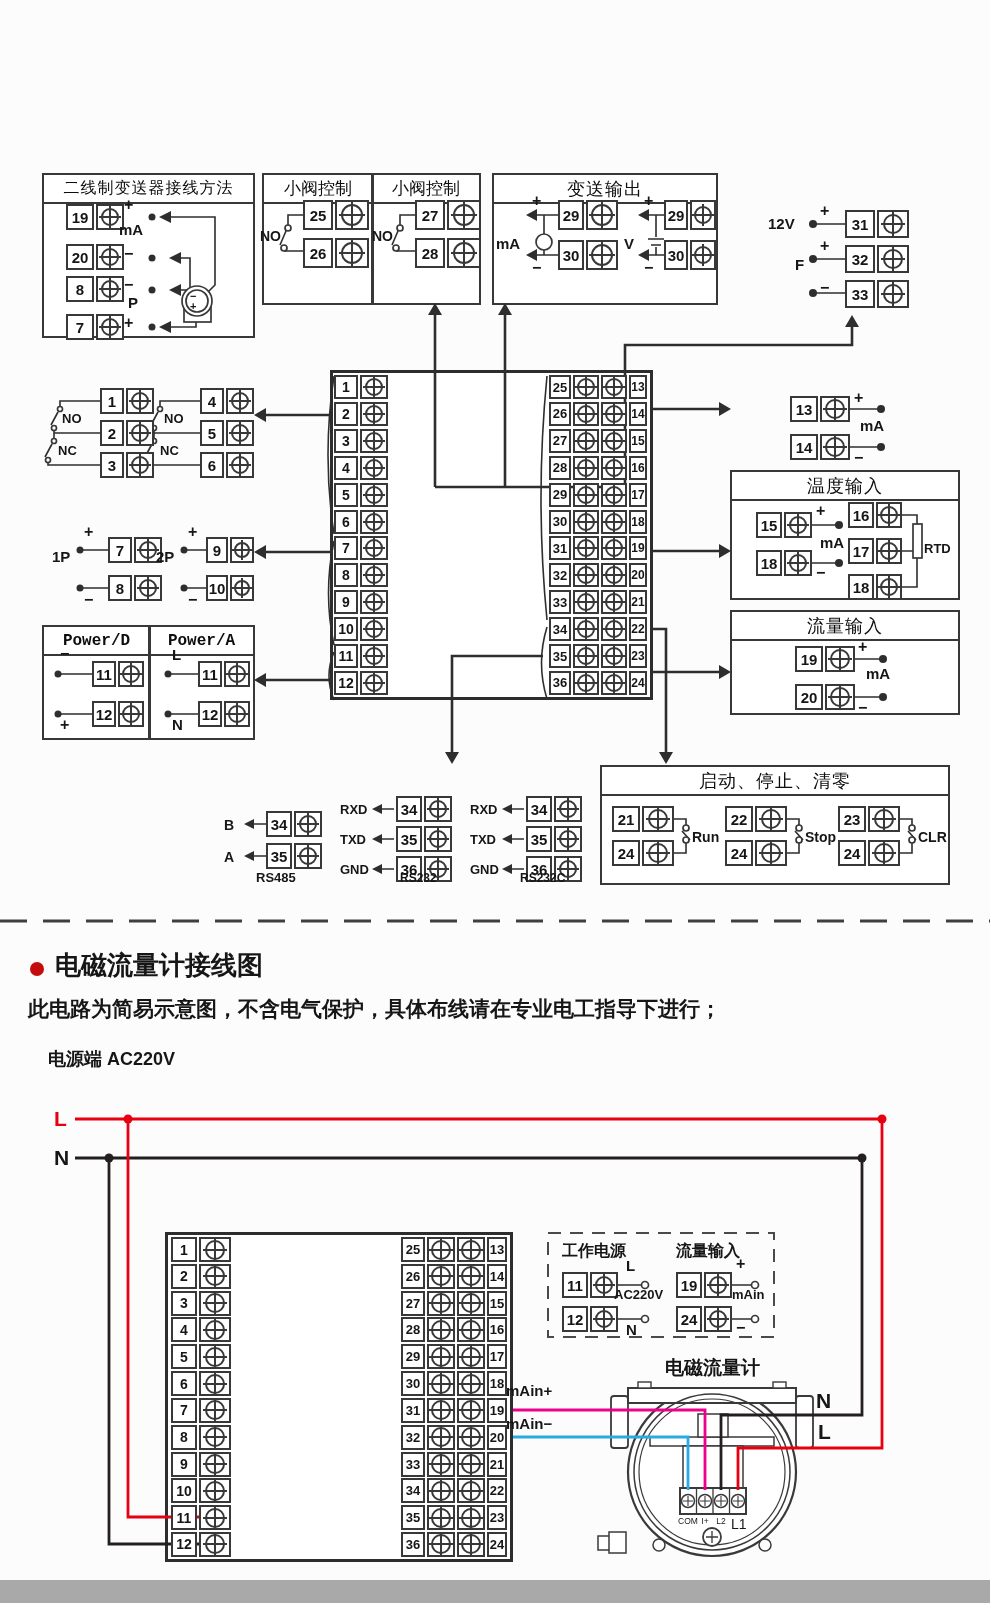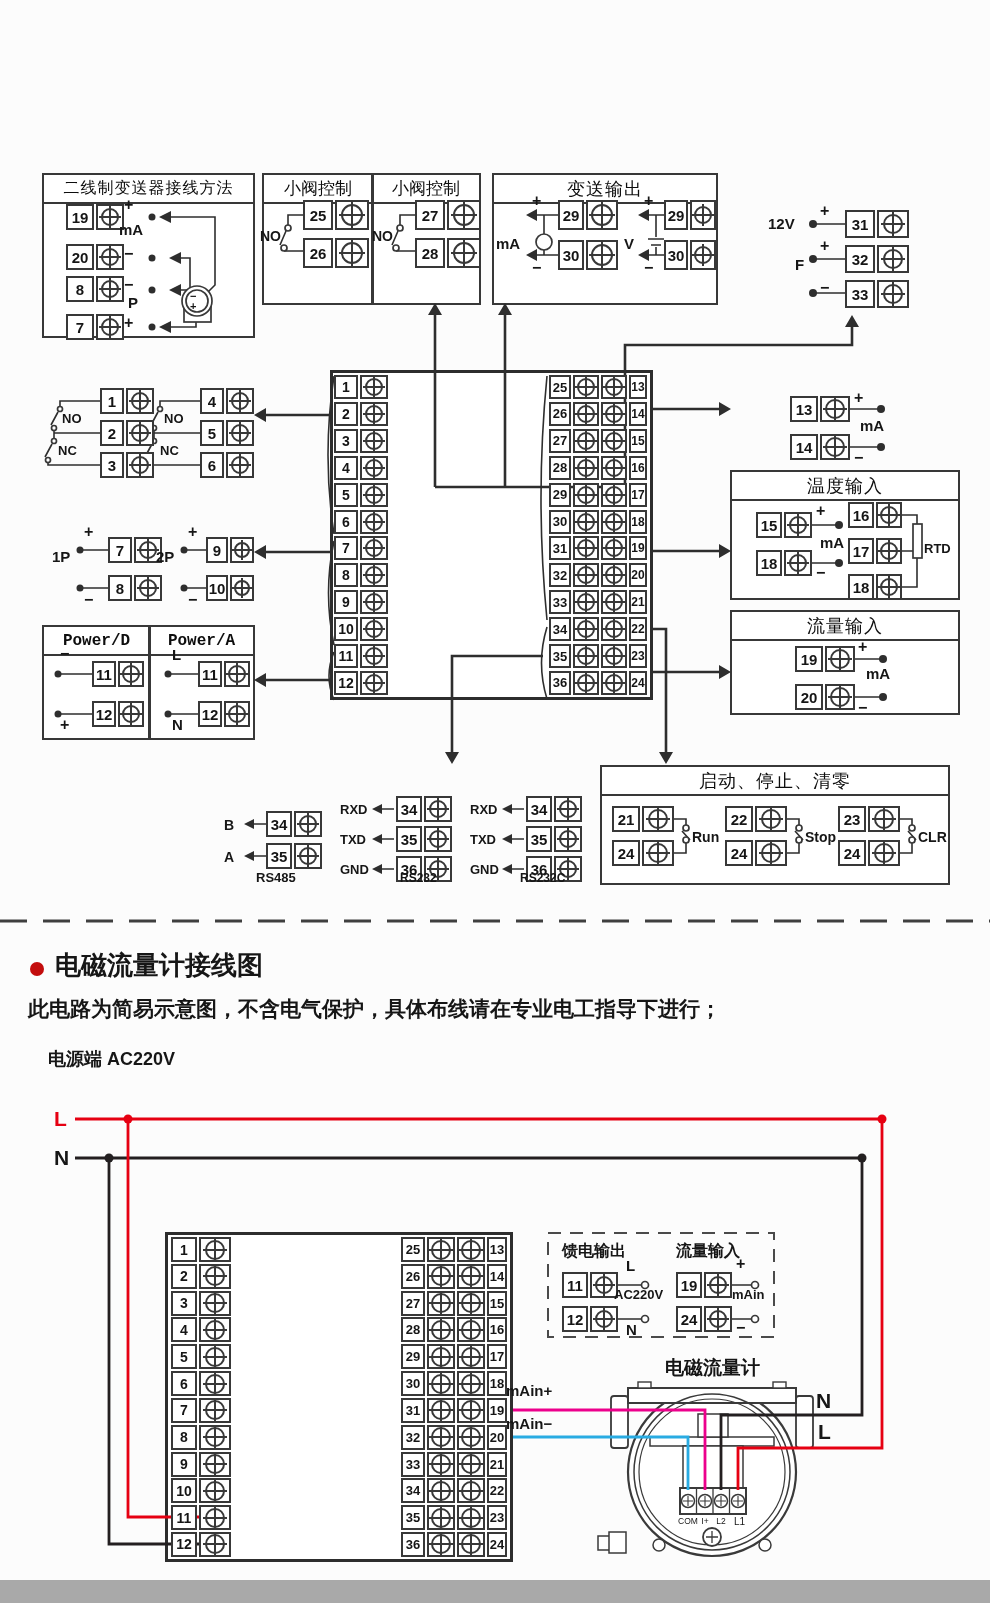--- a/index.html
+++ b/index.html
@@ -843,21 +843,21 @@
         <div class="tc" style="width:28px">
           <div class="screw s20"></div>
         </div>
         <div class="tc" style="width:28px">
           <div class="screw s20"></div>
         </div>
         <div class="tn" style="width:20px;font-size:13px">24</div>
       </div>
     </div>
 
-  <div class="lb" style="left:562px;top:1243px;font-size:16px">馈电输出</div>
+  <div class="lb" style="left:562px;top:1243px;font-size:16px">工作电源</div>
   <div class="lb" style="left:676px;top:1243px;font-size:16px">流量输入</div>
   <div class="term" style="left:562px;top:1272px">
       <div class="tn" style="width:26px;height:26px">11</div>
       <div class="tc" style="width:28px;height:26px">
         <div class="screw s18"></div>
       </div>
     </div>
   <div class="term" style="left:562px;top:1306px">
       <div class="tn" style="width:26px;height:26px">12</div>
       <div class="tc" style="width:28px;height:26px">
@@ -884,21 +884,21 @@
   <div class="lb" style="left:736px;top:1320px;font-size:16px">−</div>
 
   <div class="lb" style="left:506px;top:1383px">mAin+</div>
   <div class="lb" style="left:506px;top:1416px">mAin−</div>
   <div class="lb" style="left:816px;top:1390px;font-size:21px">N</div>
   <div class="lb" style="left:818px;top:1421px;font-size:21px">L</div>
   <div class="lb" style="left:620px;top:1358px;width:185px;text-align:center;font-size:19px">电磁流量计</div>
   <div class="lb" style="left:677px;top:1517px;width:22px;text-align:center;font-size:8.5px;font-weight:normal">COM</div>
   <div class="lb" style="left:698px;top:1517px;width:14px;text-align:center;font-size:8.5px;font-weight:normal">I+</div>
   <div class="lb" style="left:714px;top:1517px;width:14px;text-align:center;font-size:8.5px;font-weight:normal">L2</div>
-  <div class="lb" style="left:731px;top:1517px;width:14px;text-align:right;font-size:10px;font-weight:normal">L1</div>
+  <div class="lb" style="left:731px;top:1517px;width:14px;text-align:left;font-size:14px;font-weight:normal">L1</div>
 
   <div class="grayfoot"></div>
 
   <svg class="overlay" width="990" height="1603" viewBox="0 0 990 1603">
 
     <g stroke="#2e2e2e" stroke-width="2.6" fill="none">
       <path d="M435,487 V307 M505,487 V307 M435,487 H625 M625,487 V345 H852 V319 M330,415 H260 M330,552 H260 M330,680 H260 M653,409 H724 M653,551 H724 M653,672 H724 M543,656 H452 V757 M653,629 H666 V757"></path>
     </g>
 
     <g fill="#2e2e2e" stroke="none">

